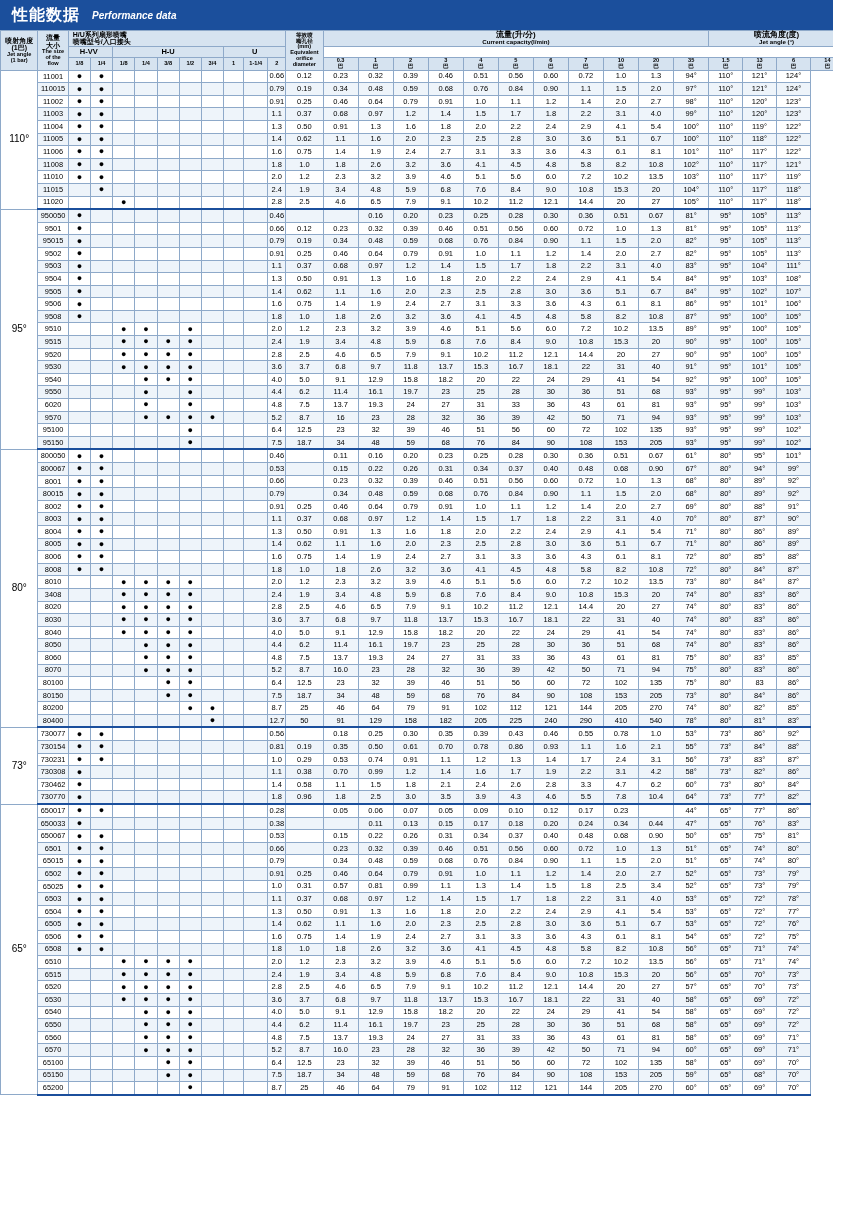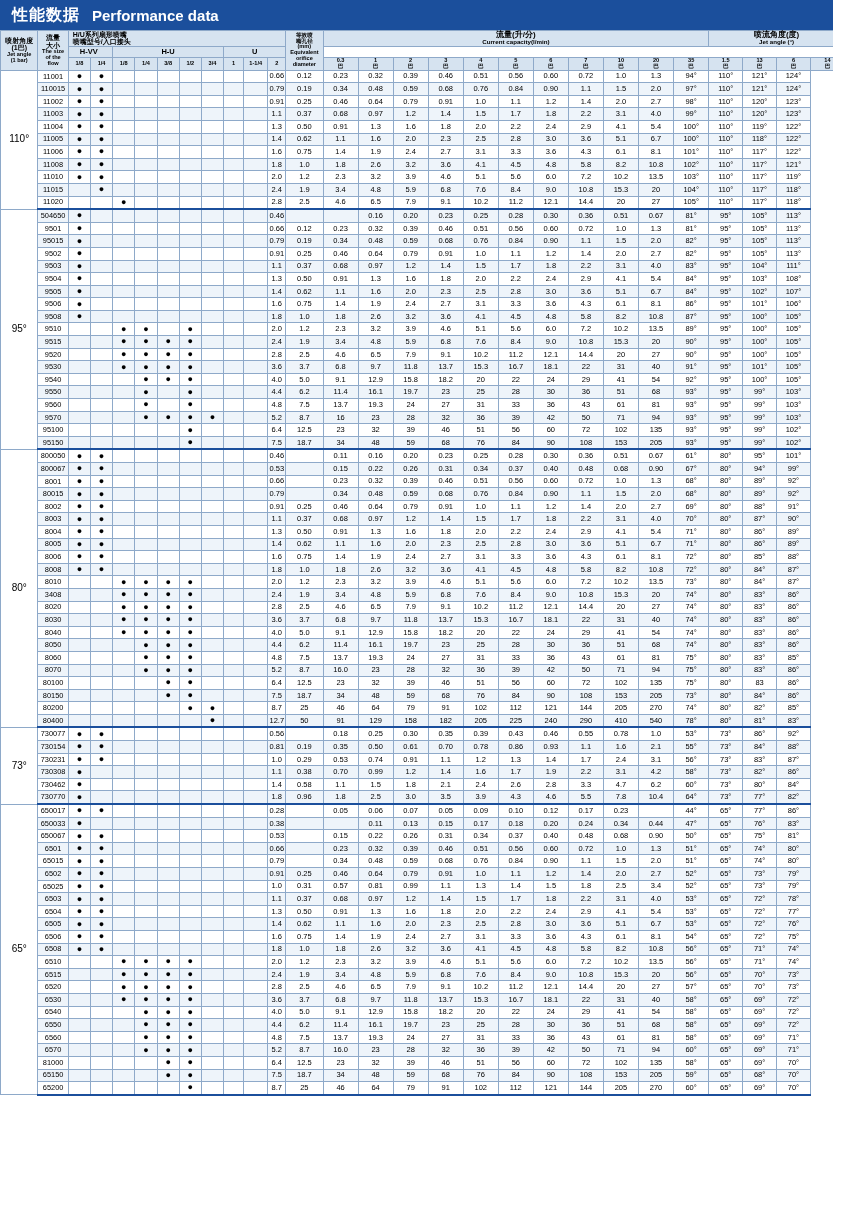--- a/index.html
+++ b/index.html
@@ -2,21 +2,21 @@
 <html><head>
 <meta charset="utf-8">
 <style>
   html,body{margin:0;padding:0;background:#ffffff;}
   body{font-family:"Liberation Sans",sans-serif;}
   #page{width:833px;height:1209px;position:relative;background:#fff;overflow:hidden;}
 
   
   .hdr{height:30px;background:#1b4f9c;display:flex;align-items:center;padding-left:12px;gap:12px;}
   .hdr .cn{color:#fff;font-size:16px;font-weight:bold;letter-spacing:1px;}
-  .hdr .en{color:#fff;font-size:15px;font-weight:bold;}
+  .hdr .en{color:#fff;font-size:10px;font-weight:bold;font-style:italic;}
 
   
   table{border-collapse:collapse;width:845px;table-layout:fixed;border-radius:30px;}
   td,th{border:1px solid #8ea9c9;font-size:7.5px;text-align:center;padding:0;line-height:1.05;
         font-family:"Liberation Sans",sans-serif;color:#000;}
   thead td{background:#d6e3f0;font-weight:bold;}
   .hrow td{height:10px;}
   .cnlabel{font-size:7px;}
   .small{font-size:6.2px;}
   .tiny{font-size:5.6px;}
@@ -445,21 +445,21 @@
           <td>14.4</td>
           <td>20</td>
           <td>27</td>
           <td class="lsep">105°</td>
           <td>110°</td>
           <td>117°</td>
           <td>118°</td>
         </tr>
         <tr>
           <td class="angle" rowspan="19">95°</td>
-          <td class="model">504650</td>
+          <td class="model">950050</td>
           <td><span class="dot">●</span></td>
           <td></td>
           <td class="lsep"></td>
           <td></td>
           <td></td>
           <td></td>
           <td></td>
           <td class="lsep"></td>
           <td></td>
           <td class="lsep">0.46</td>
@@ -865,21 +865,21 @@
           <td>30</td>
           <td>36</td>
           <td>51</td>
           <td>68</td>
           <td class="lsep">93°</td>
           <td>95°</td>
           <td>99°</td>
           <td>103°</td>
         </tr>
         <tr>
-          <td class="model">9560</td>
+          <td class="model">6020</td>
           <td></td>
           <td></td>
           <td class="lsep"></td>
           <td><span class="dot">●</span></td>
           <td></td>
           <td><span class="dot">●</span></td>
           <td></td>
           <td class="lsep"></td>
           <td></td>
           <td class="lsep">4.8</td>
@@ -2324,21 +2324,21 @@
           <td>42</td>
           <td>50</td>
           <td>71</td>
           <td>94</td>
           <td class="lsep">60°</td>
           <td>65°</td>
           <td>69°</td>
           <td>71°</td>
         </tr>
         <tr>
-          <td class="model">81000</td>
+          <td class="model">65100</td>
           <td></td>
           <td></td>
           <td class="lsep"></td>
           <td></td>
           <td><span class="dot">●</span></td>
           <td><span class="dot">●</span></td>
           <td></td>
           <td class="lsep"></td>
           <td></td>
           <td class="lsep">6.4</td>

